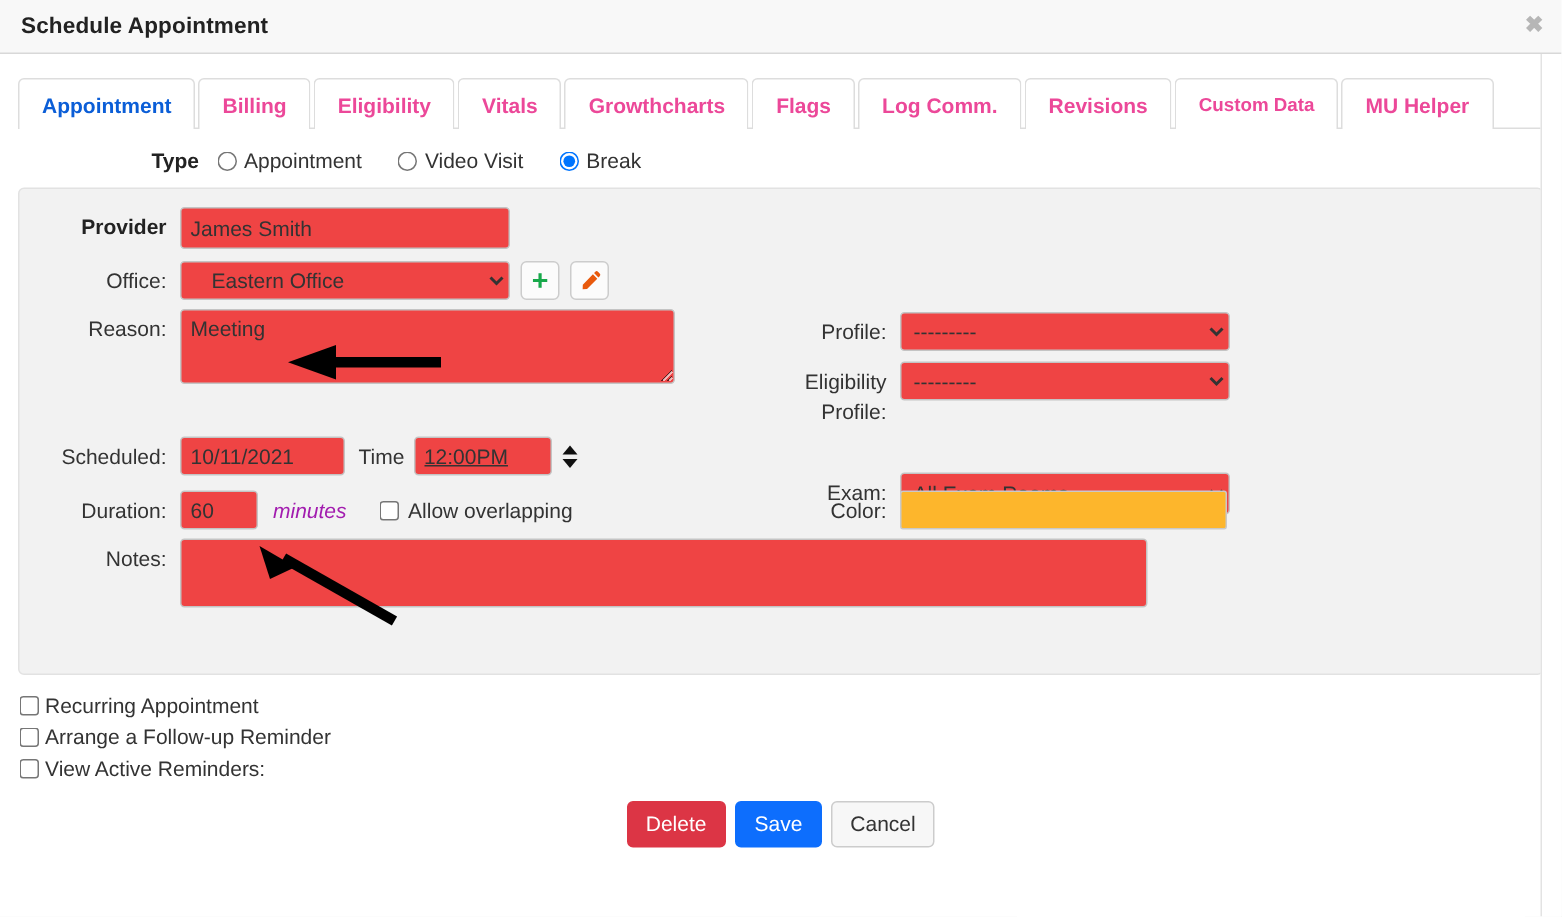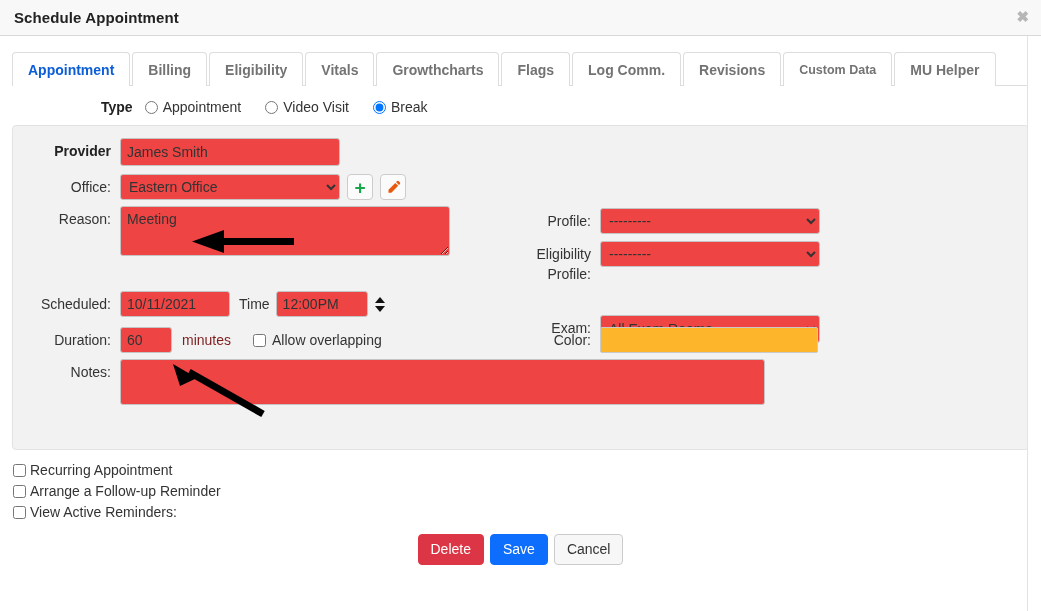--- a/index.html
+++ b/index.html
@@ -58,21 +58,21 @@
     border-bottom: 1px solid #dddddd;
     height: 40px;
     box-sizing: border-box;
   }
   .tab {
     border: 1px solid #dddddd;
     border-bottom: none;
     border-top-left-radius: 4px;
     border-top-right-radius: 4px;
     background: #ffffff;
-    color: #737373;
+    color: #ec4899;
     font-weight: bold;
     font-size: 14px;
     padding: 10px 15px 9px 15px;
     margin-right: 2px;
     line-height: 1;
     cursor: pointer;
     white-space: nowrap;
     position: relative;
     top: 1px;
   }
@@ -141,24 +141,24 @@
     font-size: 14px;
     color: #333333;
     border: 1px solid #c4c4c4;
     border-radius: 3px;
     background: #ef4444;
     box-sizing: border-box;
     padding: 2px 6px;
     outline: none;
   }
   .inp-provider { width: 220px; height: 28px; }
-  .sel-office   { width: 220px; height: 26px; padding: 2px 4px; }
+  .sel-office   { width: 220px; height: 26px; padding: 2px 16px; }
   .ta-reason    { width: 330px; height: 50px; resize: both; padding: 4px 6px; font-size:14px; }
   .inp-date     { width: 110px; height: 26px; }
-  .inp-time     { width: 92px;  height: 26px; }
+  .inp-time     { width: 92px;  height: 26px; text-decoration: underline; }
   .inp-dur      { width: 52px;  height: 26px; }
   .ta-notes     { width: 645px; height: 46px; resize: none; padding: 4px 6px; }
 
   .icon-btn {
     width: 26px; height: 26px;
     border: 1px solid #cccccc;
     border-radius: 4px;
     background: #fbfbfb;
     display: inline-flex;
     align-items: center;
@@ -185,21 +185,21 @@
   }
   .spin-up, .spin-down {
     width: 0; height: 0;
     border-left: 5px solid transparent;
     border-right: 5px solid transparent;
   }
   .spin-up { border-bottom: 6px solid #111111; margin-bottom: 3px; }
   .spin-down { border-top: 6px solid #111111; }
 
   .time-label { font-size: 14px; color: #333333; line-height: 26px; margin: 0 6px 0 9px; }
-  .minutes-label { font-size: 14px; color: #7f1d1d; line-height: 26px; margin-left: 10px; }
+  .minutes-label { font-size: 14px; color: #a21caf; line-height: 26px; margin-left: 10px; font-style: italic; }
   .allow-overlap {
     display: flex; align-items: center; margin-left: 22px;
     line-height: 26px; font-size: 14px; cursor: pointer;
   }
   .allow-overlap input { margin: 0 6px 0 0; }
 
   .sel-right  { width: 220px; height: 26px; padding: 2px 4px; }
   .sel-exam   { width: 220px; height: 28px; padding: 2px 4px; }
   .color-swatch {
     width: 218px; height: 26px;

